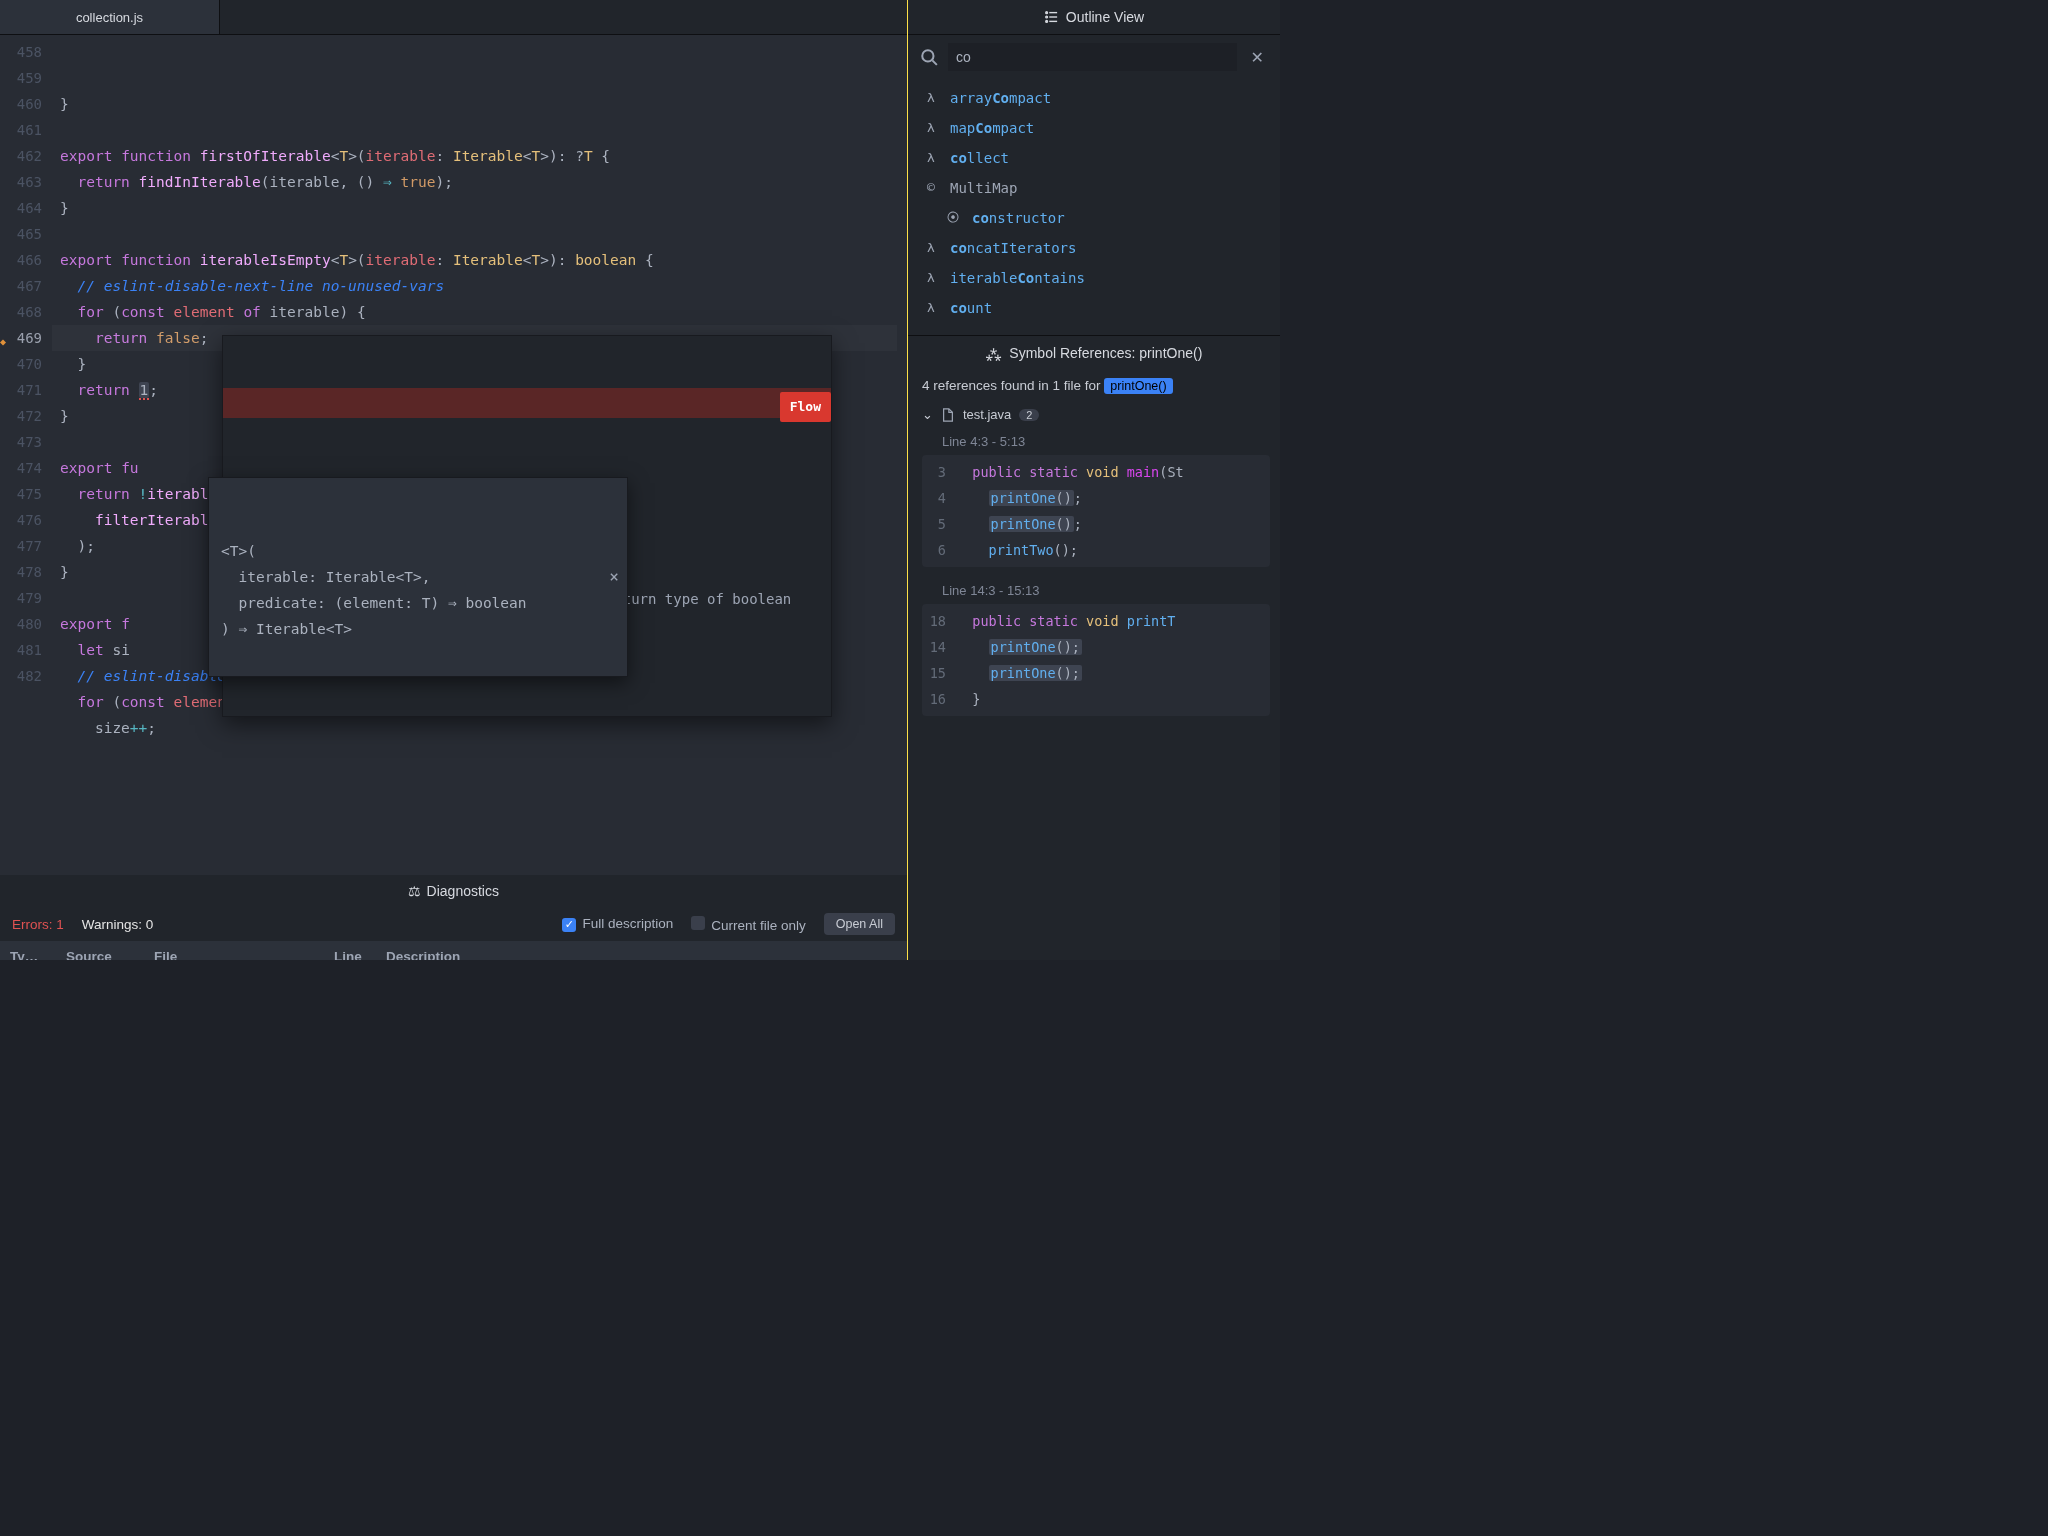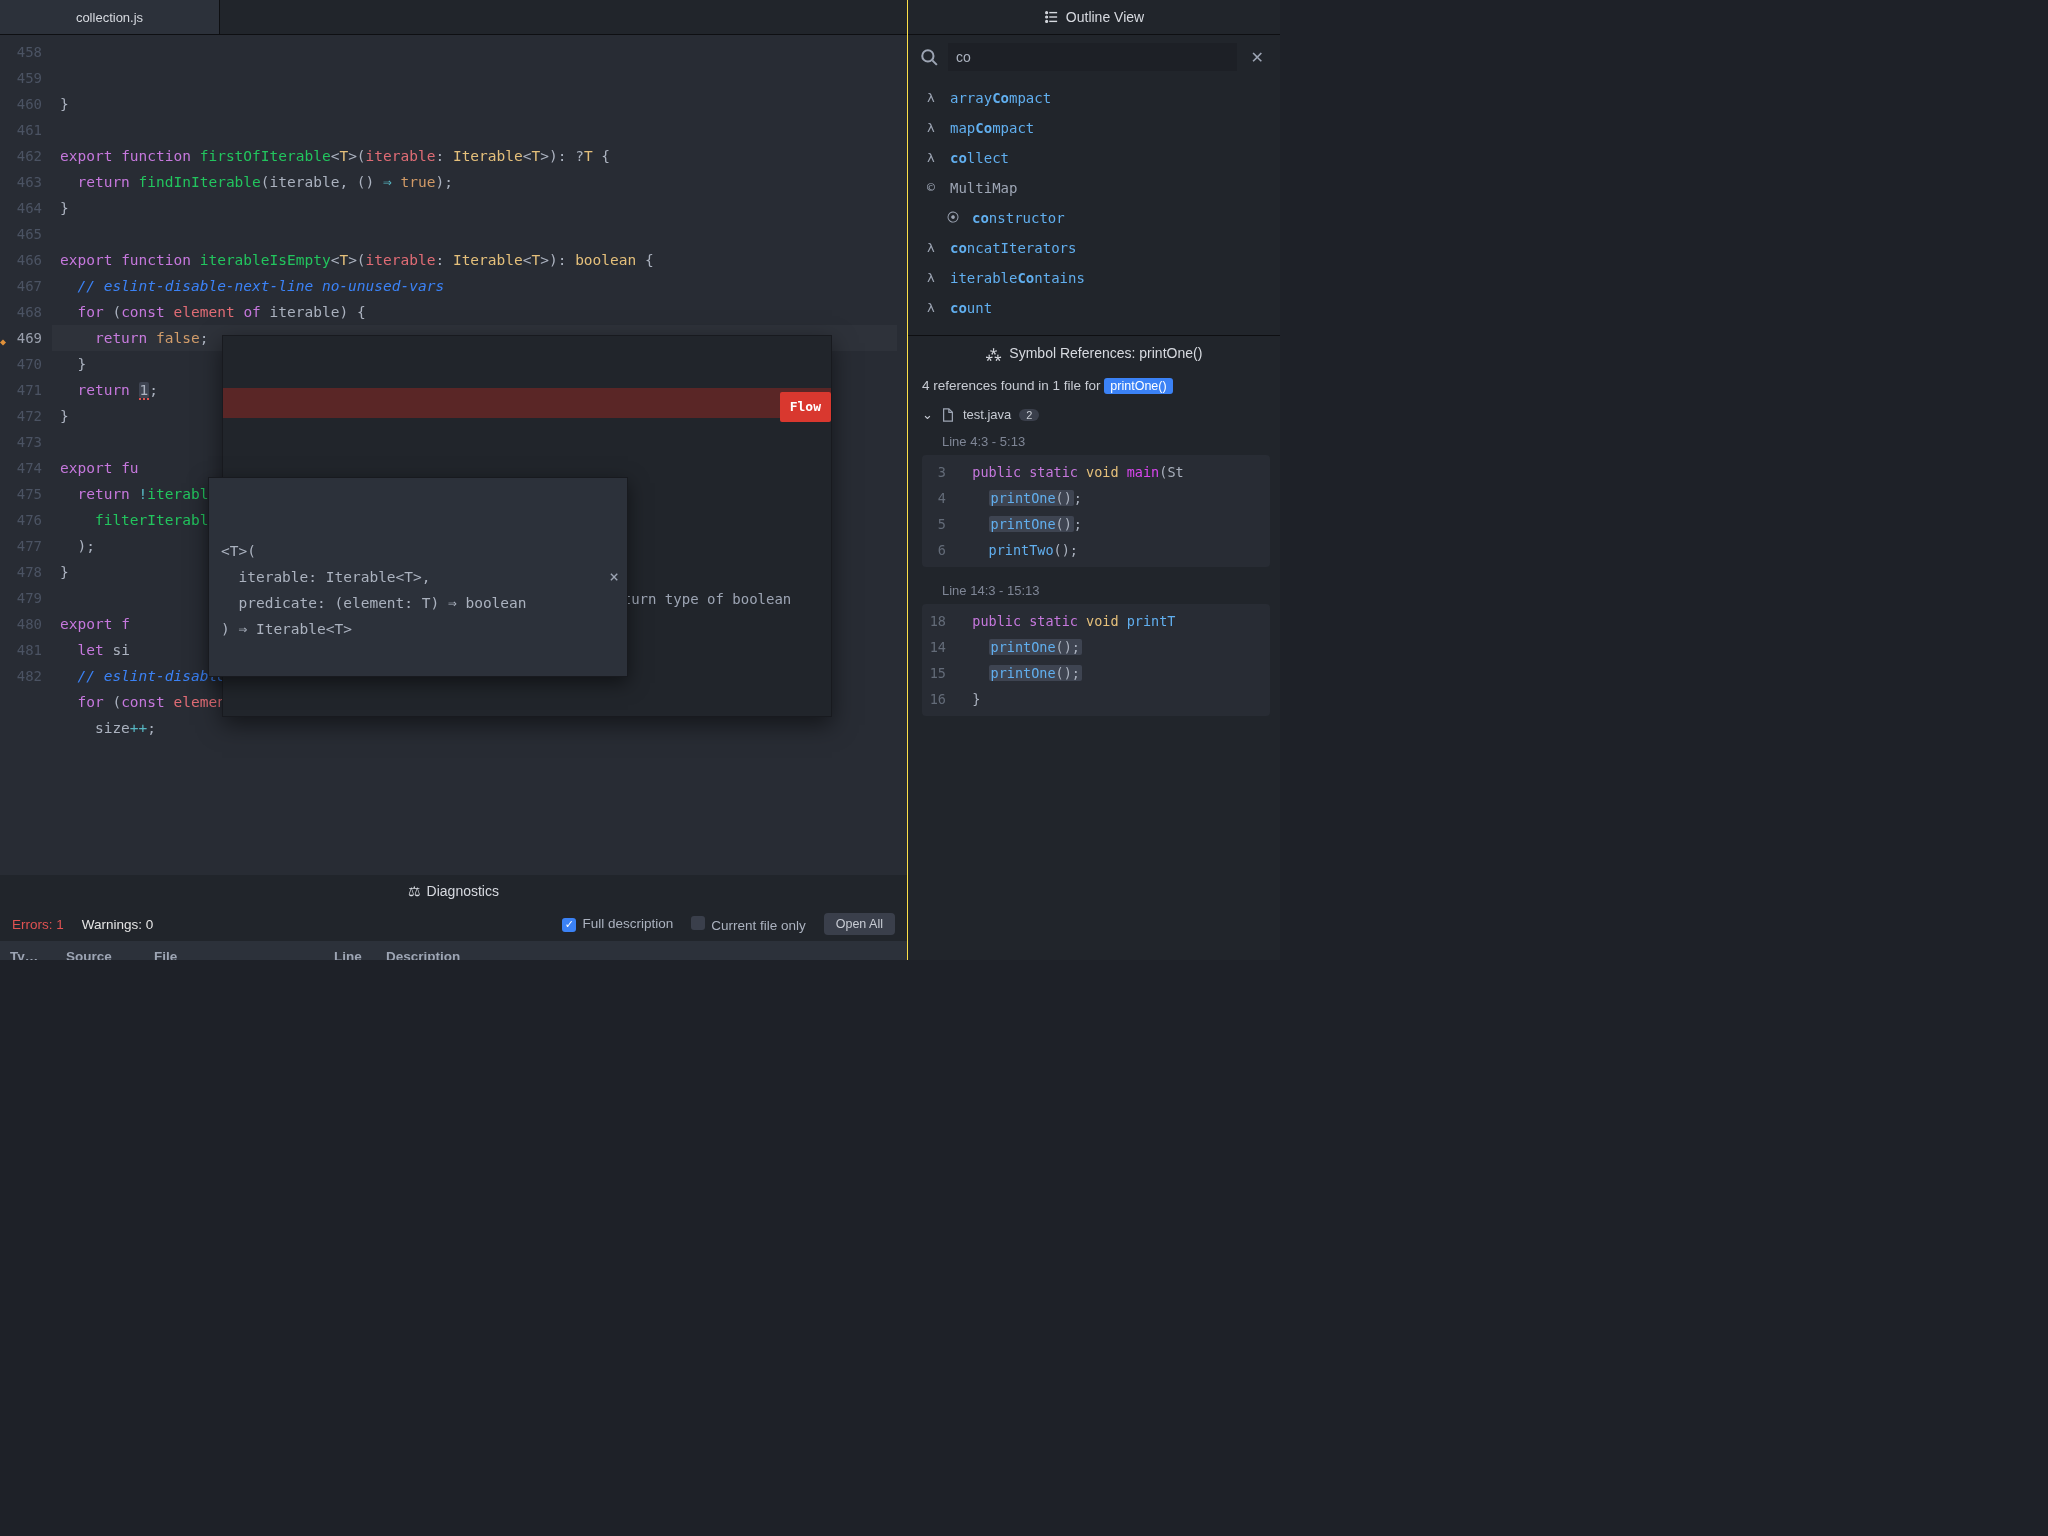--- a/index.html
+++ b/index.html
@@ -16,21 +16,21 @@
 .statusbar { grid-column:1/3; display:flex; align-items:center; background:#1a1d23; color:#9da5b4; font-size:12.5px; padding:0 10px; border-top:1px solid #0e0f12; height:26px; }
 .tabbar { display:flex; height:35px; background:#21252b; border-bottom:1px solid #0e0f12; }
 .tab { display:flex; align-items:center; justify-content:center; padding:0 28px; background:#2c313a; color:#d7dae0; font-size:13px; border-right:1px solid #0e0f12; min-width:220px; }
 .editor { flex:1; position:relative; display:flex; overflow:hidden; background:#282c34; }
 .gutter { width:52px; text-align:right; padding:4px 10px 4px 4px; color:#4b5363; font-size:14px; line-height:26px; background:#282c34; }
 .gutter .cur { color:#9aa0ad; }
 .gutter .err { position:relative; }
 .gutter .err::before { content:"◆"; color:#e0913a; position:absolute; left:-4px; font-size:10px; top:4px; }
 .code { flex:1; padding:4px 8px; font-size:14.5px; line-height:26px; white-space:pre; position:relative; }
 .kw { color:#c678dd; }
-.fn { color:#22c55e; }
+.fn { color:#f0abfc; }
 .type { color:#e5c07b; }
 .id { color:#e06c75; }
 .op { color:#56b6c2; }
 .pl { color:#abb2bf; }
 .cm { color:#3b82f6; font-style:italic; }
 .str { color:#d19a66; }
 .hl-line { position:absolute; left:0; right:10px; height:26px; background:rgba(255,255,255,0.03); }
 .sel-char { background:#3e4451; border-radius:2px; padding:0 1px; }
 .err-underline { border-bottom:2px dotted #e05252; }
 .flow-pop { position:absolute; left:170px; top:300px; width:610px; background:#21252b; box-shadow:0 8px 22px rgba(0,0,0,0.5); border:1px solid #181a1f; font-size:14px; }
@@ -60,21 +60,21 @@
 .outline-list { padding:4px 8px; font-size:14px; line-height:30px; }
 .outline-item { display:flex; align-items:center; gap:10px; padding:0 6px; cursor:pointer; }
 .outline-item .ico { width:18px; text-align:center; color:#9da5b4; font-size:13px; }
 .outline-item.indent { padding-left:28px; }
 .ol-txt .match { color:#61afef; font-weight:600; }
 .ol-txt .pre { color:#61afef; }
 .ol-txt .rest { color:#61afef; }
 .refs-panel { border-top:1px solid #0e0f12; margin-top:8px; flex:1; overflow:hidden; display:flex; flex-direction:column; }
 .refs-head { display:flex; align-items:center; justify-content:center; gap:8px; height:34px; color:#d7dae0; font-size:14px; }
 .refs-sum { padding:8px 14px; color:#c8ccd4; font-size:13.5px; }
-.refs-sum .sym { background:#3b82f6; color:#ffffff; padding:1px 6px; border-radius:3px; font-size:12.5px; }
+.refs-sum .sym { background:#3b82f6; color:#000000; padding:1px 6px; border-radius:3px; font-size:12.5px; }
 .refs-file { padding:6px 14px; display:flex; align-items:center; gap:8px; color:#c8ccd4; }
 .refs-file .count { background:#3a3f4b; border-radius:8px; padding:0 7px; font-size:11px; color:#c8ccd4; }
 .refs-loc { padding:6px 18px 4px 34px; color:#7f8696; font-size:13px; }
 .refs-code { margin:2px 10px 10px 14px; background:#282c34; border-radius:4px; padding:4px 0; font-size:13.5px; line-height:26px; overflow:hidden; }
 .refs-code .row { display:flex; }
 .refs-code .ln { width:34px; text-align:right; padding-right:10px; color:#636b78; }
 .refs-code .ct { flex:1; white-space:pre; }
 .refs-code .hi { background:#3e4451; padding:0 2px; border-radius:2px; }
 .statusbar .g { display:flex; align-items:center; gap:6px; }
 .statusbar .spacer { flex:1; }

